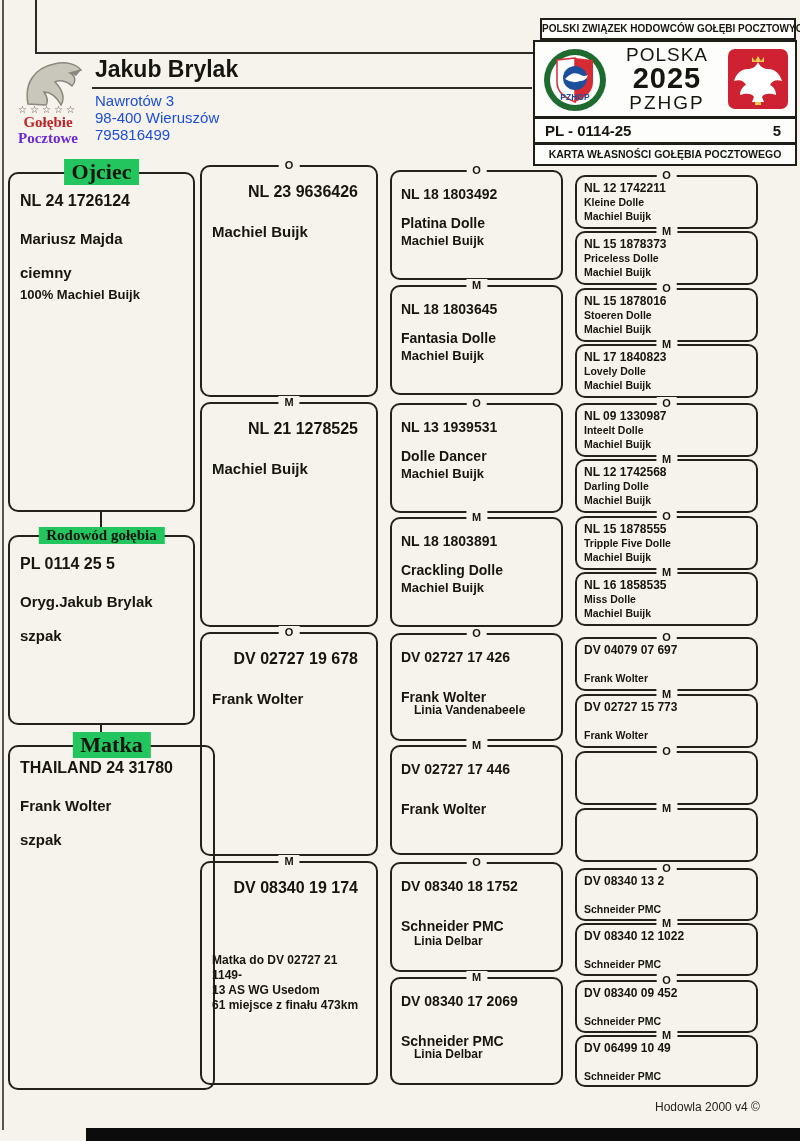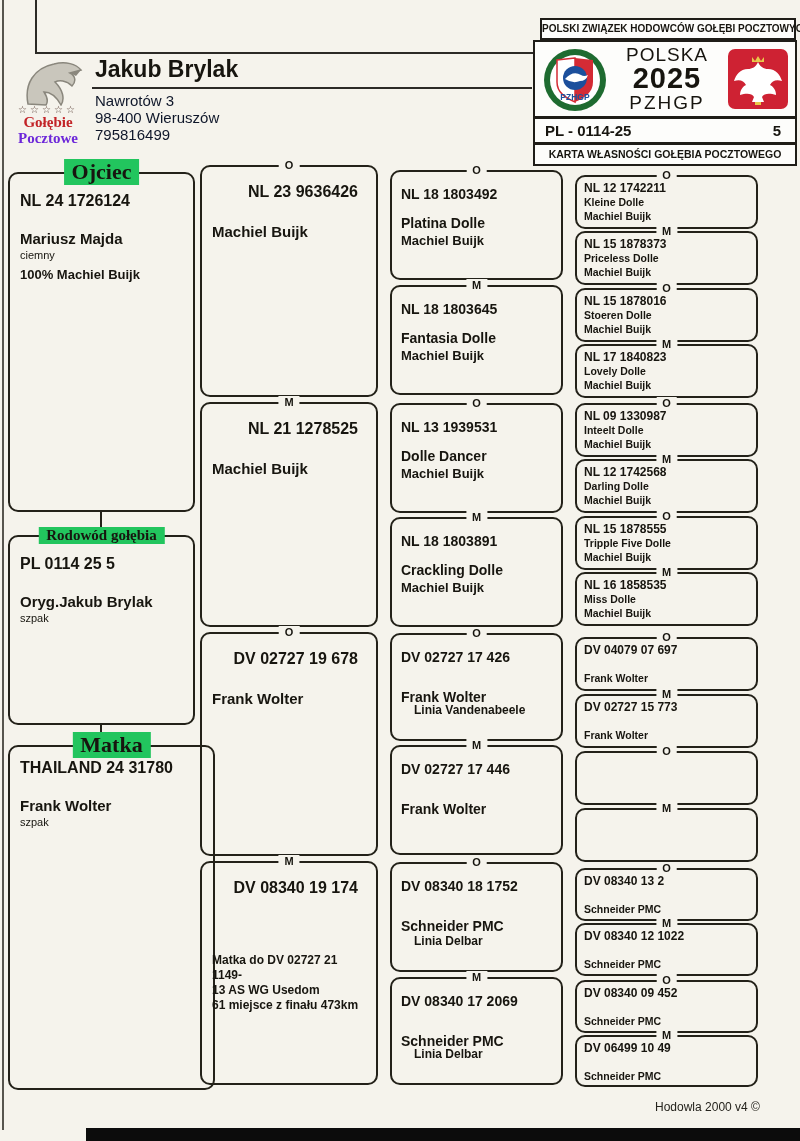--- a/index.html
+++ b/index.html
@@ -9,21 +9,21 @@
   }
   
   .scan-left{position:absolute;left:2px;top:0;width:2px;height:1130px;background:#57554e;}
   .bottom-bar{position:absolute;left:86px;top:1128px;width:714px;height:13px;background:#0c0c0c;}
   .corner-v{position:absolute;left:35px;top:0;width:2px;height:52px;background:#2c2a26;}
   .head-rule{position:absolute;left:35px;top:52px;width:498px;height:2px;background:#2c2a26;}
   .name-rule{position:absolute;left:92px;top:87px;width:440px;height:2px;background:#2c2a26;}
 
   
   .owner{position:absolute;left:95px;top:56px;font-size:23px;font-weight:bold;}
-  .addr{position:absolute;left:95px;font-size:15px;color:#0f172a;}
+  .addr{position:absolute;left:95px;font-size:15px;color:#1d4ed8;}
   .logo-eagle{position:absolute;left:18px;top:56px;}
   .logo-stars{position:absolute;left:6px;top:104px;width:84px;text-align:center;font-size:10px;letter-spacing:3px;color:#5a4038;}
   .logo-t1{position:absolute;left:6px;top:114px;width:84px;text-align:center;font-family:"Liberation Serif",serif;font-weight:bold;font-size:15px;color:#c22327;}
   .logo-t2{position:absolute;left:6px;top:130px;width:84px;text-align:center;font-family:"Liberation Serif",serif;font-weight:bold;font-size:15px;color:#6d28d9;}
 
   
   .cert-fed{position:absolute;left:540px;top:18px;width:256px;height:22px;background:#fdfdfb;border:2px solid #1f1d18;box-sizing:border-box;line-height:18px;text-align:center;font-size:10px;font-weight:600;white-space:nowrap;}
   .cert-main{position:absolute;left:533px;top:40px;width:264px;height:78px;background:#fdfdfb;border:2px solid #1f1d18;box-sizing:border-box;}
   .cert-badge{position:absolute;left:8px;top:6px;}
   .cert-text{position:absolute;left:74px;top:3px;width:116px;text-align:center;}
@@ -36,21 +36,21 @@
   .cert-ring .rs{position:absolute;right:14px;font-size:15px;font-weight:bold;}
   .cert-title{position:absolute;left:533px;top:143px;width:264px;height:23px;background:#fdfdfb;border:2px solid #1f1d18;box-sizing:border-box;line-height:19px;text-align:center;font-size:10.5px;font-weight:600;white-space:nowrap;}
 
   
   .node{position:absolute;border:2px solid #232119;border-radius:10px;box-sizing:border-box;}
   .sex{position:absolute;top:-8px;left:50%;transform:translateX(-50%);background:#f5f3ec;padding:0 6px;font-size:11px;font-weight:bold;}
   .legend1{position:absolute;top:-15px;left:50%;transform:translateX(-50%);background:#22c55e;padding:0 8px;font-family:"Liberation Serif",serif;font-weight:bold;font-size:22px;white-space:nowrap;}
   .legend1.small{font-size:15px;top:-10px;}
   .c1 .ring{font-size:16px;font-weight:bold;margin:18px 10px 0;}
   .c1 .l1{font-size:15px;font-weight:bold;margin:20px 10px 0;}
-  .c1 .l2{font-size:11px;font-weight:normal;margin:2px 10px 0;}
+  .c1 .l2{font-size:15px;font-weight:bold;margin:17px 10px 0;}
   .c1 .note{font-size:13px;font-weight:bold;margin:6px 10px 0;}
   .mother .ring{margin-top:12px;}
   .g2 .ring{font-size:16px;font-weight:bold;margin:16px 18px 0;text-align:right;}
   .g2 .pname{font-size:15px;font-weight:bold;margin:22px 10px 0;}
   .g2 .noteblock{position:absolute;top:90px;left:10px;right:6px;font-size:12px;font-weight:bold;line-height:1.25;}
   .g3 .ring{font-size:14px;font-weight:bold;margin:14px 9px 0;}
   .g3 .pname{font-size:14px;font-weight:bold;margin:13px 9px 0;}
   .g3 .breeder{font-size:13px;font-weight:bold;margin:2px 9px 0;}
   .g3.spread .pname{position:absolute;top:54px;left:9px;margin:0;}
   .g3.spread .breeder{position:absolute;bottom:9px;left:9px;margin:13px;font-size:12px;}

